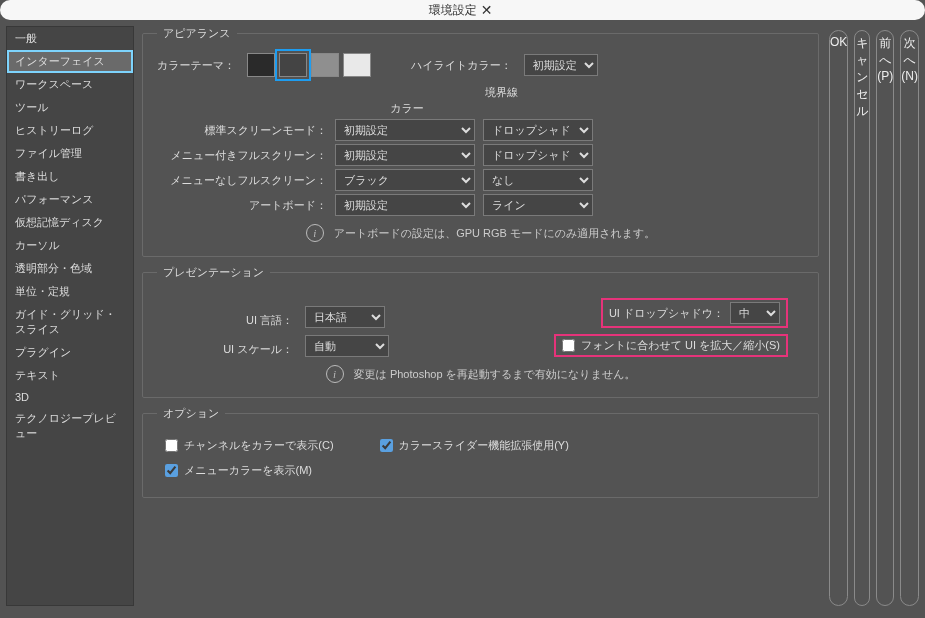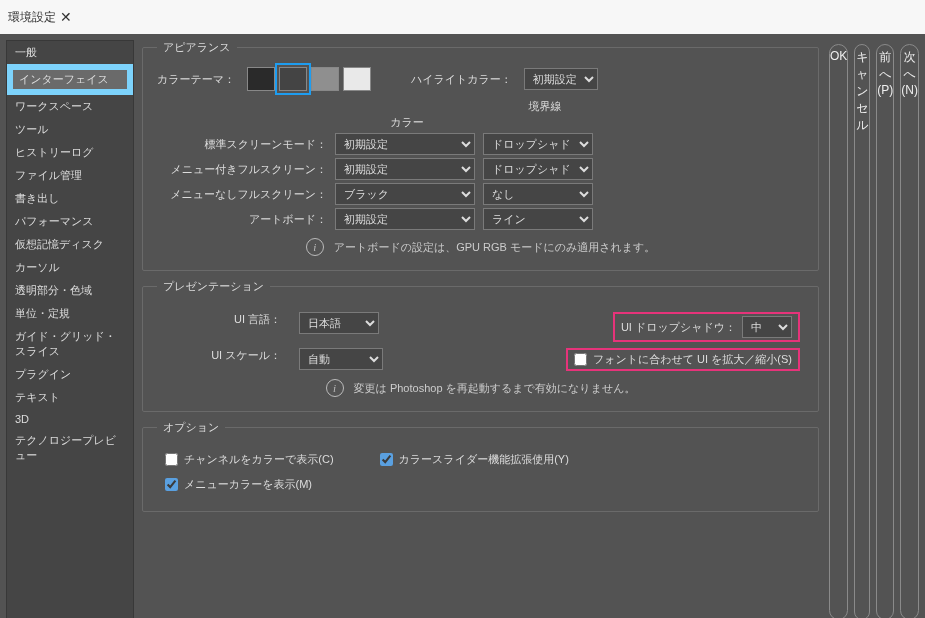--- a/index.html
+++ b/index.html
@@ -1,46 +1,46 @@
 <!DOCTYPE html>
 <html><head>
   <meta charset="utf-8">
   <style>
     * { margin: 0; padding: 0; box-sizing: border-box; font-family: "Meiryo", "Yu Gothic", sans-serif; }
     body { background: #535353; width: 925px; height: 618px; overflow: hidden; }
-    .titlebar { background: #f7f7f7; height: 34px; display: flex; align-items: center; justify-content: flex-start; padding: 0 8px; font-size: 12px; color: #333; }
+    .titlebar { background: #f7f7f7; height: 20px; display: flex; align-items: center; justify-content: center; padding: 0 8px; font-size: 12px; color: #333; border-radius: 10px; }
     .close-x { font-size: 14px; cursor: pointer; padding: 0 4px; }
     .main { display: flex; height: calc(100% - 26px); }
     .sidebar { width: 128px; background: #454545; border: 1px solid #383838; margin: 6px 0 6px 6px; overflow: hidden; }
     .sidebar-item { font-size: 11px; color: #ddd; padding: 4px 8px; cursor: pointer; }
     .sidebar-item.selected { background: #6a6a6a; }
-    .sidebar-item.highlighted { border: 6px solid #7dd3fc; padding: 2px 6px; }
+    .sidebar-item.highlighted { border: 2px solid #7dd3fc; padding: 2px 6px; }
     .content { flex: 1; padding: 6px 6px 6px 8px; display: flex; gap: 10px; }
     .panels { flex: 1; }
     .buttons { width: 90px; display: flex; flex-direction: row; gap: 6px; padding-top: 4px; }
     .btn { background: #535353; border: 1px solid #8a8a8a; border-radius: 14px; color: #eee; font-size: 12px; padding: 4px 0; text-align: center; cursor: pointer; }
     fieldset { border: 1px solid #6a6a6a; border-radius: 2px; margin-bottom: 8px; padding: 12px 14px 14px 14px; }
     legend { font-size: 11px; color: #ddd; padding: 0 6px; }
     .swatch-row { display: flex; align-items: center; gap: 12px; }
     .swatches { display: flex; gap: 4px; }
     .swatch { width: 28px; height: 24px; border: 1px solid #888; cursor: pointer; }
     .swatch.sel { outline: 2px solid #1e9df0; outline-offset: 2px; }
     select.sel, .select-like { background: #454545; color: #ddd; border: 1px solid #7a7a7a; font-size: 11px; padding: 2px 4px; height: 22px; }
     .headers { display: flex; font-size: 11px; color: #ddd; margin: 8px 0 2px 0; }
     .headers .hspacer { width: 180px; }
     .headers .h1 { width: 140px; text-align: center; margin-top: 16px; }
-    .headers .h2 { width: 120px; text-align: center; margin-left: 8px; }
+    .headers .h2 { width: 120px; text-align: left; margin-left: 8px; }
     .grid-row { display: flex; align-items: center; gap: 8px; margin: 3px 0; }
     .grid-row .glabel { width: 170px; text-align: right; font-size: 11px; color: #ddd; }
     .grid-row select { width: 140px; }
     .grid-row select.narrow { width: 110px; }
     .info-row { display: flex; align-items: center; gap: 10px; margin-top: 8px; justify-content: center; }
     .info-icon { width: 18px; height: 18px; border: 1.5px solid #bbb; border-radius: 50%; display: flex; align-items: center; justify-content: center; font-size: 11px; color: #bbb; font-style: italic; font-family: serif; }
     .info-text { font-size: 11px; color: #ccc; }
-    .pres-row { display: flex; align-items: flex-start; gap: 18px; margin: 6px 4px; }
+    .pres-row { display: flex; align-items: flex-end; gap: 12px; margin: 6px 16px; }
     .pres-row .plabel { width: 120px; text-align: right; font-size: 11px; color: #ddd; }
     .hl-box { border: 2px solid #e6337a; padding: 2px 6px; display: inline-flex; align-items: center; gap: 6px; }
     .chk-row { display: flex; align-items: center; gap: 6px; font-size: 11px; color: #ddd; margin: 5px 8px; }
     input[type=checkbox] { width: 13px; height: 13px; accent-color: #5aa0e0; }
     .opt-cols { display: flex; gap: 30px; flex-wrap: wrap; }
   </style>
 </head>
 <body>
 
 <div class="titlebar">

